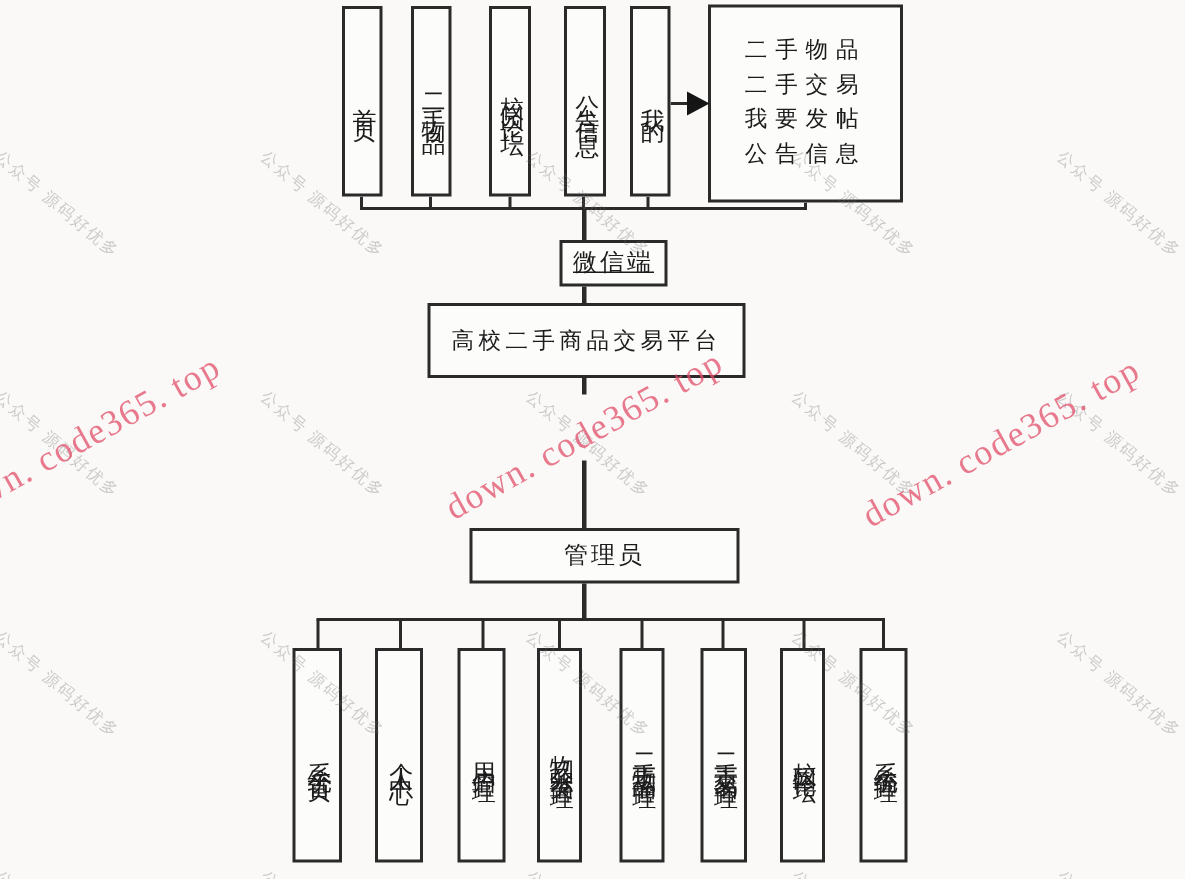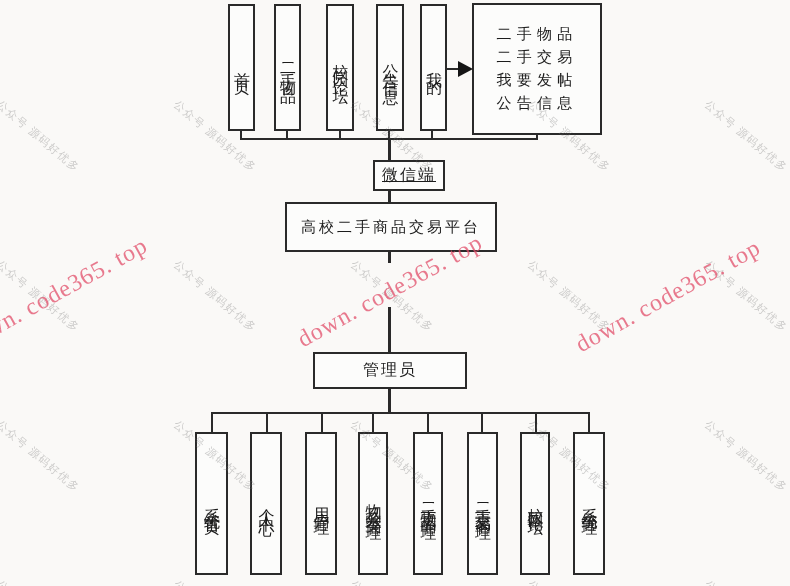--- a/index.html
+++ b/index.html
@@ -84,21 +84,21 @@
 
   <div class="line" style="left:388px; top:189px; width:3px; height:14px;"></div>
 
   <div class="box platform-box" style="left:285px; top:202px; width:212px; height:50px;">高校二手商品交易平台</div>
 
   <div class="line" style="left:388px; top:250px; width:3px; height:13px;"></div>
 
 
   <div class="line" style="left:388px; top:307px; width:3px; height:47px;"></div>
 
-  <div class="box hcenter" style="left:313px; top:352px; width:154px; height:37px;">管理员</div>
+  <div class="box hcenter" style="left:313px; top:352px; width:180px; height:37px;">管理员</div>
 
   <div class="line" style="left:388px; top:387px; width:3px; height:27px;"></div>
 
   <div class="line" style="left:211px; top:412px; width:379px; height:2px;"></div>
   <div class="line" style="left:211px; top:413px; width:2px; height:19px;"></div>
   <div class="line" style="left:266px; top:413px; width:2px; height:19px;"></div>
   <div class="line" style="left:321px; top:413px; width:2px; height:19px;"></div>
   <div class="line" style="left:372px; top:413px; width:2px; height:19px;"></div>
   <div class="line" style="left:427px; top:413px; width:2px; height:19px;"></div>
   <div class="line" style="left:481px; top:413px; width:2px; height:19px;"></div>

